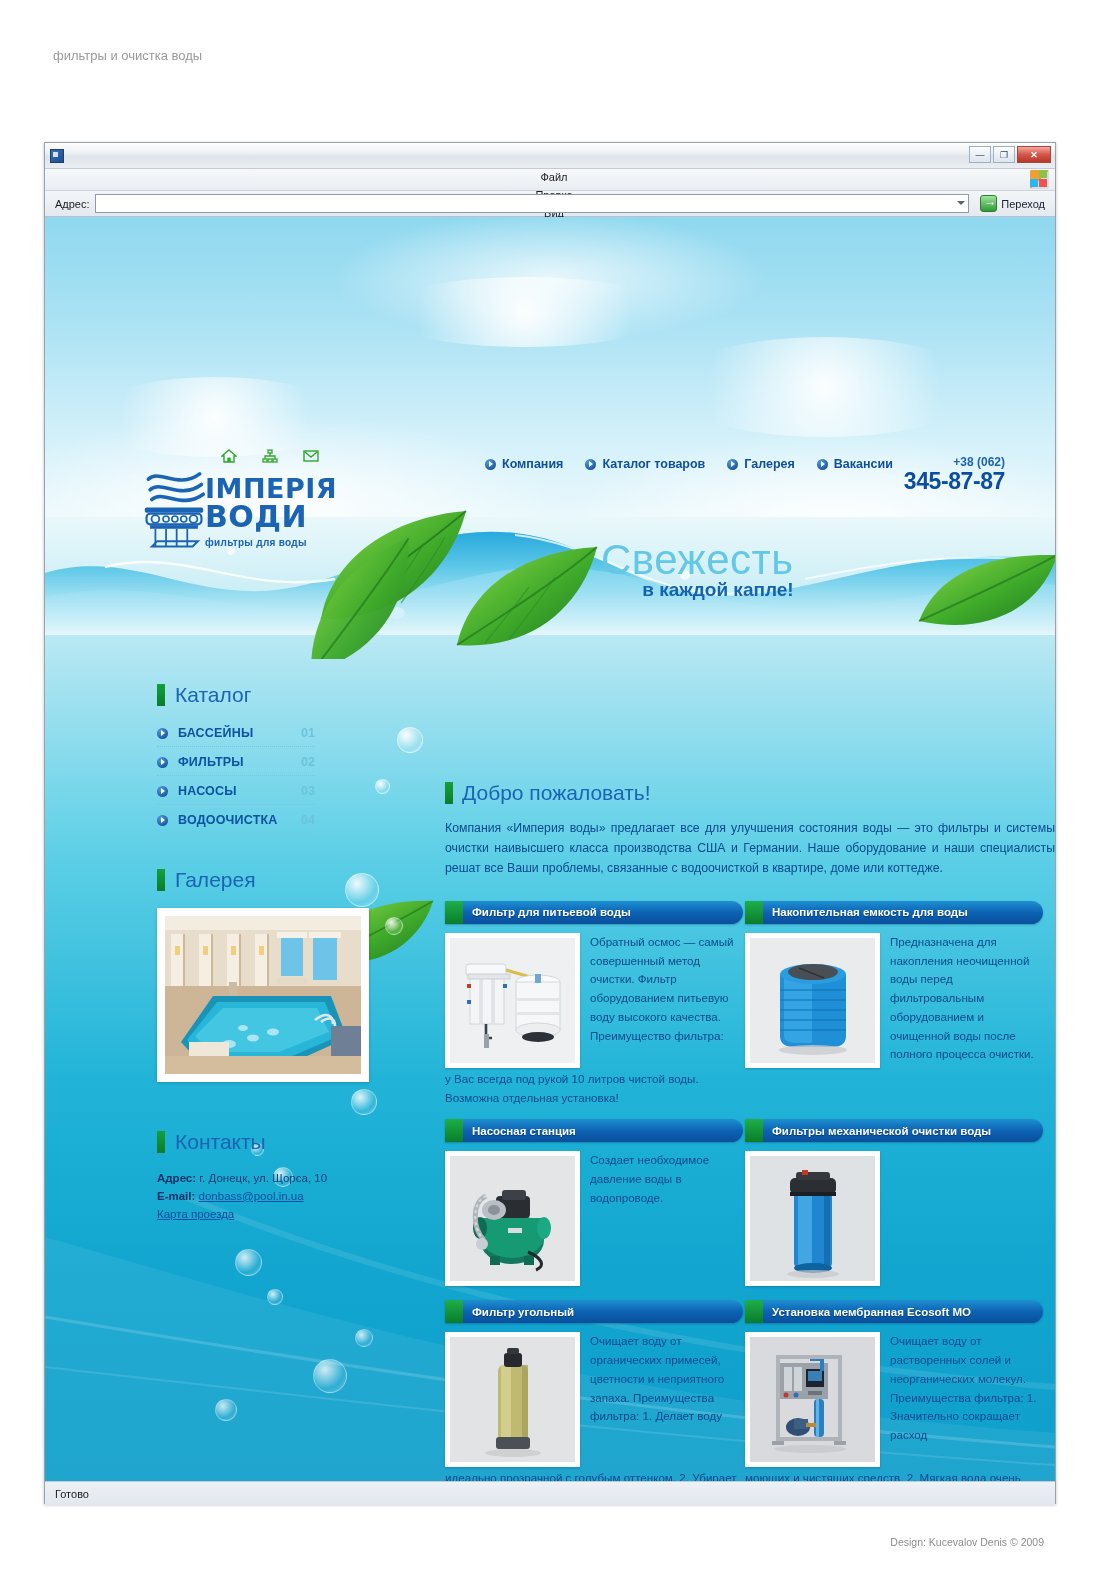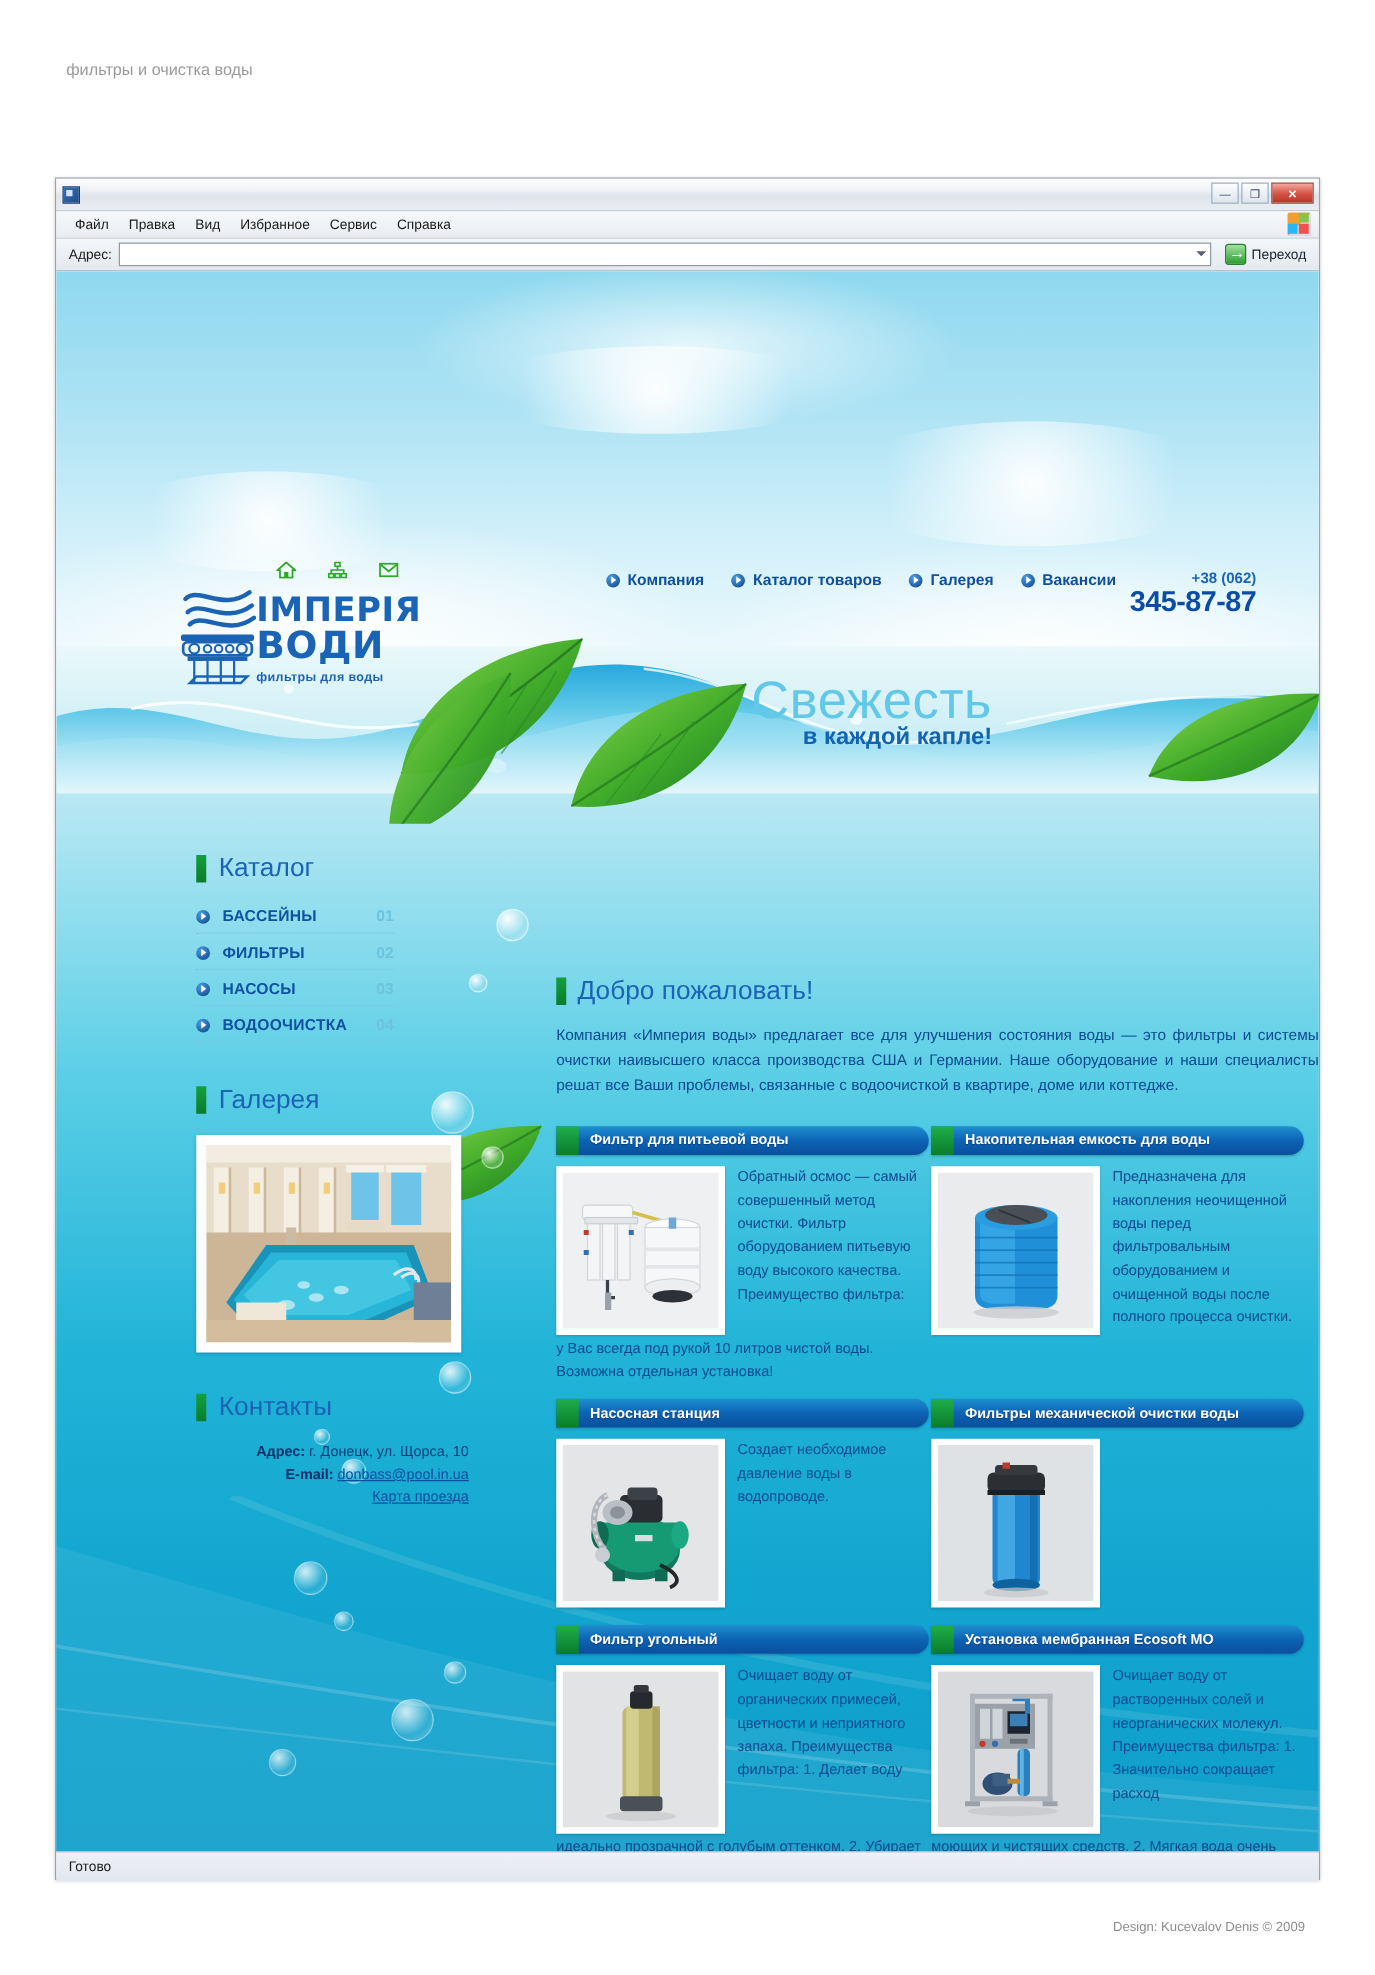--- a/index.html
+++ b/index.html
@@ -51,21 +51,21 @@
   }
   .win-btn.close {
     width:34px;
     border:1px solid #9c4a3c;
     background:linear-gradient(to bottom,#f6a89b,#d6564a 50%,#b8372b);
     color:#fff; font-weight:bold;
   }
   .menubar {
     height:22px; display:flex; align-items:center; gap:2px; padding-left:8px;
     background:linear-gradient(to bottom,#f6f8fa,#e9edf2);
-    border-bottom:1px solid #ccd3db; position:relative;
+    border-bottom:1px solid #ccd3db; position:relative;flex-direction:column;
   }
   .menubar .mi { font-size:11px; color:#1b1b1b; padding:2px 7px; white-space:nowrap; }
   .menubar .brand-flag {
     position:absolute; right:6px; top:1px; width:19px; height:19px;
     background:
       linear-gradient(to bottom right,#f0a030 0 50%, transparent 50%),
       linear-gradient(#d8dde3,#d8dde3);
     border-radius:2px; overflow:hidden;
   }
   .flagq { position:absolute; width:8px; height:8px; }
@@ -185,21 +185,21 @@
     flex:1; font-size:12.5px; font-weight:bold; color:#0e52a0; letter-spacing:.2px;
   }
   .cat-item .no { font-size:12.5px; font-weight:bold; color:#6cc3dc; }
 
   .gallery-frame {
     margin:14px 0 0 112px; width:212px; background:#fff; padding:8px;
     box-shadow:0 1px 3px rgba(0,60,90,.28);
   }
   .pool { width:196px; height:158px; position:relative; overflow:hidden; }
 
-  .contacts { padding-left:112px; margin-top:6px;text-align:right; }
+  .contacts { padding-left:112px; margin-top:6px; }
   .contacts .row { font-size:11.5px; color:#0a3f7a; line-height:1.55; }
   .contacts b { color:#08306b; }
   .contacts a { color:#0b4fa0; }
 
   
   .main { position:absolute; left:400px; top:564px; width:610px; z-index:5; }
   .welcome-title { display:flex; align-items:center; gap:9px; margin-bottom:14px; }
   .welcome-title .tx { font-size:21px; color:#1b63b5; }
   .intro {
     font-size:12.3px; line-height:1.62; color:#0a4a8f; text-align:justify; margin-bottom:22px;
@@ -538,21 +538,21 @@
             </g>
             <path d="M150,104 C160,96 168,98 168,108 M156,106 C164,100 170,102 170,110" stroke="#dfe6ea" stroke-width="2.6" fill="none"></path>
             <rect x="166" y="110" width="30" height="48" fill="#6f7f96"></rect>
             <rect x="0" y="140" width="196" height="18" fill="#d3bd9c"></rect>
             <rect x="24" y="126" width="40" height="14" fill="#efe7d7"></rect>
             <rect x="64" y="66" width="8" height="14" fill="#cbbba2"></rect>
           </svg>
         </div>
       </div>
 
-      <div class="sec-title" style="margin-top:32px;">
+      <div class="sec-title" style="margin-top:48px;">
         <span class="sec-bar"></span>
         <span class="tx">Контакты</span>
       </div>
 
       <div class="contacts">
         <div class="row">
           <b>Адрес:</b>
           <span>г. Донецк, ул. Щорса, 10</span>
         </div>
         <div class="row">

